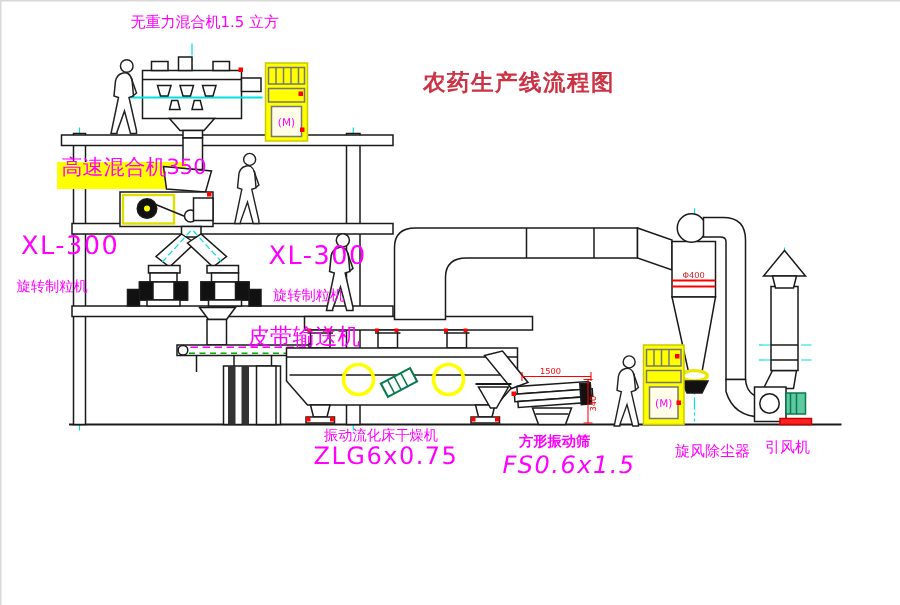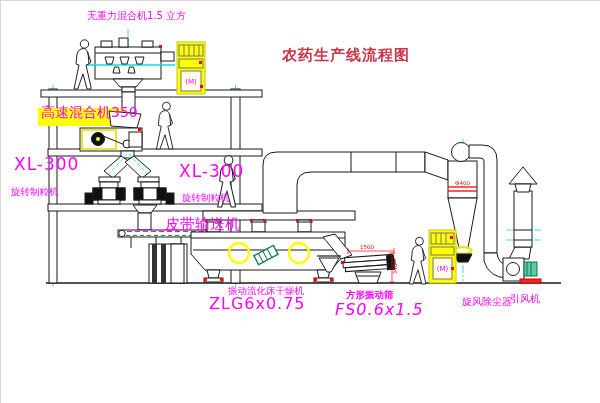--- a/index.html
+++ b/index.html
@@ -278,20 +278,20 @@
   <span class="zh">农药生产线流程图</span>
 </div>
 
 <div class="lbl" style="left:86px;top:10px;font-size:10px;">无重力混合机1.5 立方</div>
 <div class="lbl" style="left:40px;top:104px;font-size:14px;">高速混合机350</div>
 <div class="lbl model" style="left:13px;top:155px;font-size:17px;">XL-300</div>
 <div class="lbl" style="left:10px;top:186px;font-size:9.5px;">旋转制粒机</div>
 <div class="lbl model" style="left:178px;top:162px;font-size:17px;">XL-300</div>
 <div class="lbl" style="left:181px;top:192px;font-size:9.5px;">旋转制粒机</div>
 <div class="lbl" style="left:136px;top:216px;font-size:15px;margin-left:28px;">皮带输送机</div>
-<div class="lbl" style="left:215px;top:285px;font-size:9.5px;margin-left:12px;">振动流化床干燥机</div>
+<div class="lbl" style="left:215px;top:285px;font-size:9.5px;">振动流化床干燥机</div>
 <div class="lbl model" style="left:208px;top:295px;font-size:16px;">ZLG6x0.75</div>
 <div class="lbl" style="left:345px;top:289px;font-size:9.5px;font-weight:bold;">方形振动筛</div>
 <div class="lbl model" style="left:334px;top:301px;font-size:16px;font-style:italic;">FS0.6x1.5</div>
-<div class="lbl" style="left:449px;top:296px;font-size:10px;margin-left:12px;">旋风除尘器</div>
+<div class="lbl" style="left:449px;top:296px;font-size:10px;">旋风除尘器</div>
 <div class="lbl" style="left:509px;top:293px;font-size:10px;">引风机</div>
 
 </div>
 
 </body></html>

